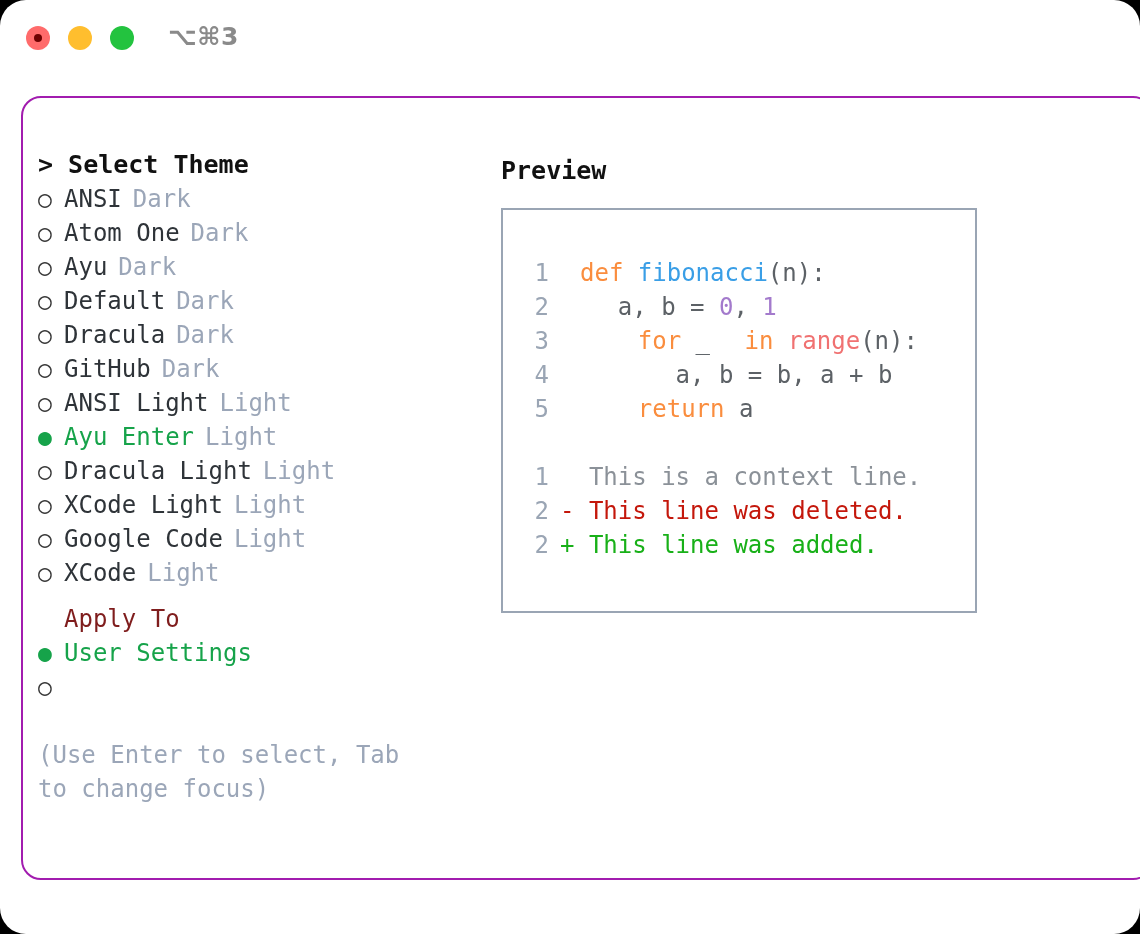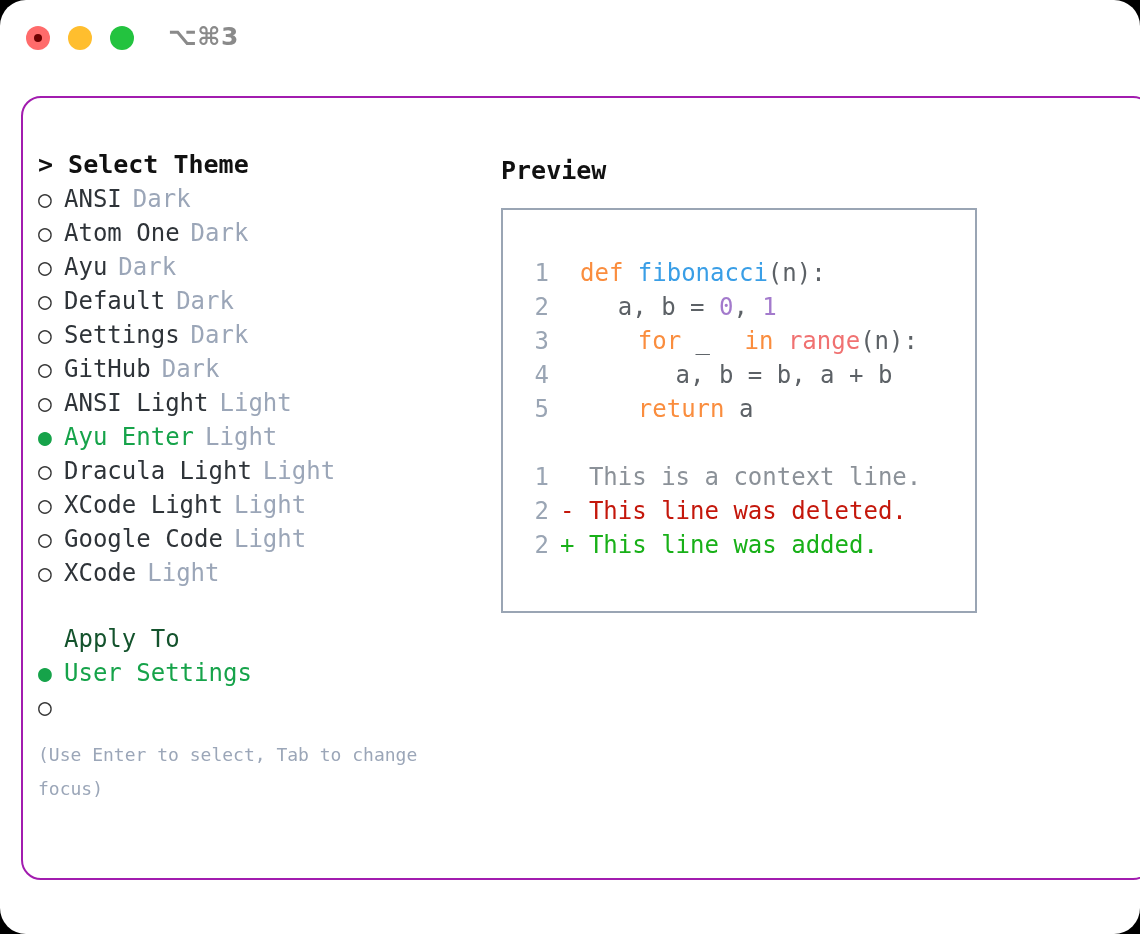--- a/index.html
+++ b/index.html
@@ -126,30 +126,30 @@
   .opt-bullet.selected { color: #16a34a; }
   .opt-name  { color: #2e3338; }
   .opt-name.selected { color: #16a34a; }
   .opt-variant {
     color: #9ba6b8;
     margin-left: 11px;
   }
 
   .apply-title {
     font-size: 24px;
-    color: #14532d;
+    color: #7f1d1d;
     line-height: 34px;
     padding-left: 26px;
-    margin-top: 32px;
+    margin-top: 12px;
     white-space: pre;
   }
 
   .hint {
-    margin-top: 14px;
-    font-size: 18px;
+    margin-top: 34px;
+    font-size: 24px;
     line-height: 34px;
     color: #9ba6b8;
     width: 400px;
     white-space: pre-wrap;
   }
 
   
   .right-col {
     position: absolute;
     left: 478px;
@@ -221,21 +221,21 @@
     <div class="columns">
 
       <div class="left-col">
         <div class="section-title">&gt; Select Theme</div>
 
         <div class="opt-list" id="theme-list">
             <div class="opt-row"><span class="opt-bullet">○</span><span class="opt-name">ANSI</span><span class="opt-variant">Dark</span></div>
             <div class="opt-row"><span class="opt-bullet">○</span><span class="opt-name">Atom One</span><span class="opt-variant">Dark</span></div>
             <div class="opt-row"><span class="opt-bullet">○</span><span class="opt-name">Ayu</span><span class="opt-variant">Dark</span></div>
             <div class="opt-row"><span class="opt-bullet">○</span><span class="opt-name">Default</span><span class="opt-variant">Dark</span></div>
-            <div class="opt-row"><span class="opt-bullet">○</span><span class="opt-name">Settings</span><span class="opt-variant">Dark</span></div>
+            <div class="opt-row"><span class="opt-bullet">○</span><span class="opt-name">Dracula</span><span class="opt-variant">Dark</span></div>
             <div class="opt-row"><span class="opt-bullet">○</span><span class="opt-name">GitHub</span><span class="opt-variant">Dark</span></div>
             <div class="opt-row"><span class="opt-bullet">○</span><span class="opt-name">ANSI Light</span><span class="opt-variant">Light</span></div>
             <div class="opt-row"><span class="opt-bullet selected">●</span><span class="opt-name selected">Ayu Enter</span><span class="opt-variant">Light</span></div>
             <div class="opt-row"><span class="opt-bullet">○</span><span class="opt-name">Dracula Light</span><span class="opt-variant">Light</span></div>
             <div class="opt-row"><span class="opt-bullet">○</span><span class="opt-name">XCode Light</span><span class="opt-variant">Light</span></div>
             <div class="opt-row"><span class="opt-bullet">○</span><span class="opt-name">Google Code</span><span class="opt-variant">Light</span></div>
             <div class="opt-row"><span class="opt-bullet">○</span><span class="opt-name">XCode</span><span class="opt-variant">Light</span></div>
           </div>
 
         <div class="apply-title">Apply To</div>

